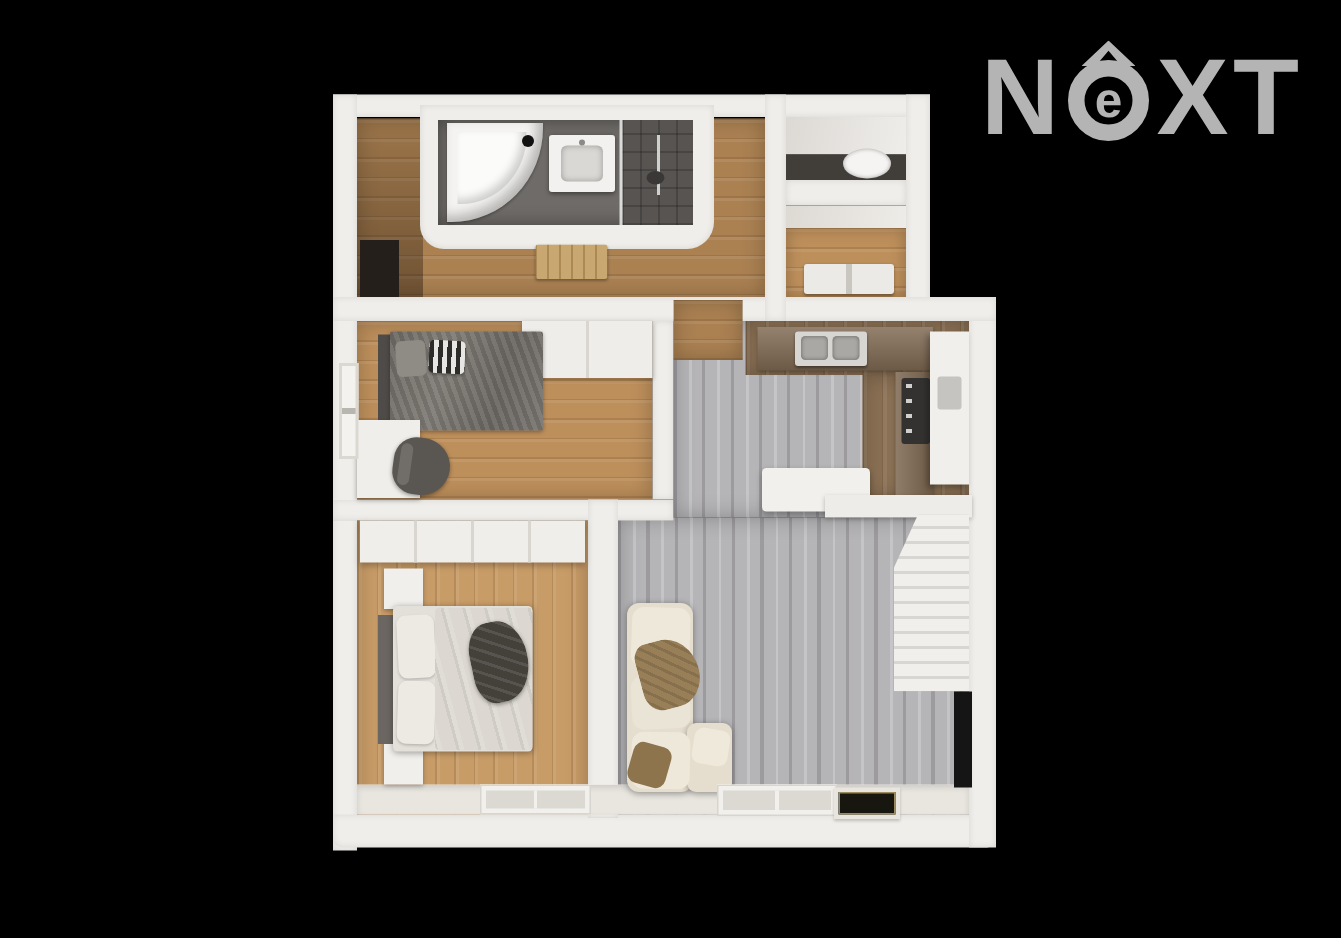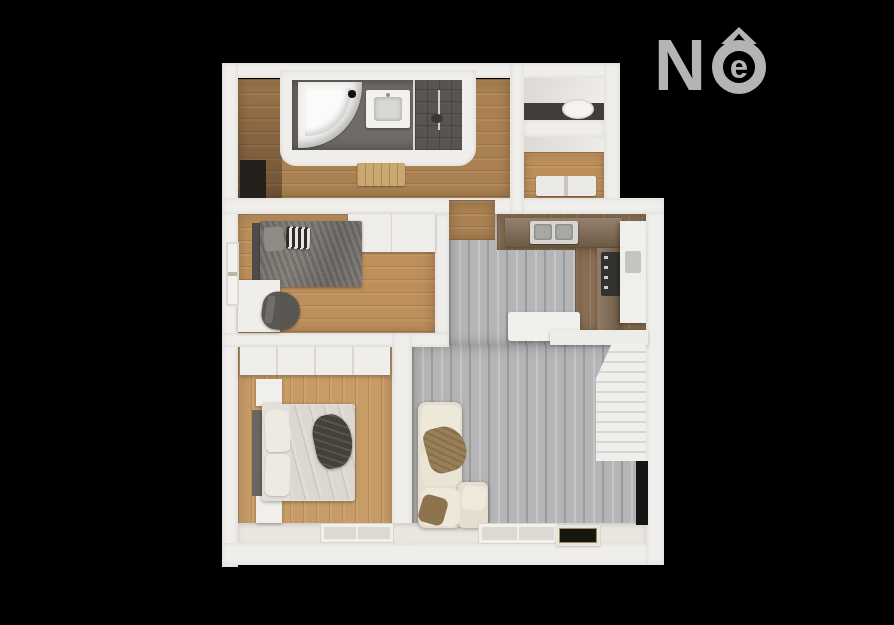--- a/index.html
+++ b/index.html
@@ -261,15 +261,16 @@
   <div class="abs" id="doormat">
       <div id="doormat-inner"></div>
     </div>
 
   <div id="logo">
     <span class="logo-letter">N</span>
     <span id="logo-circle">
       <span id="logo-caret"></span>
       <span id="logo-e">e</span>
     </span>
+    <span class="logo-letter">XT</span>
   </div>
 
 </div>
 
 </body></html>

